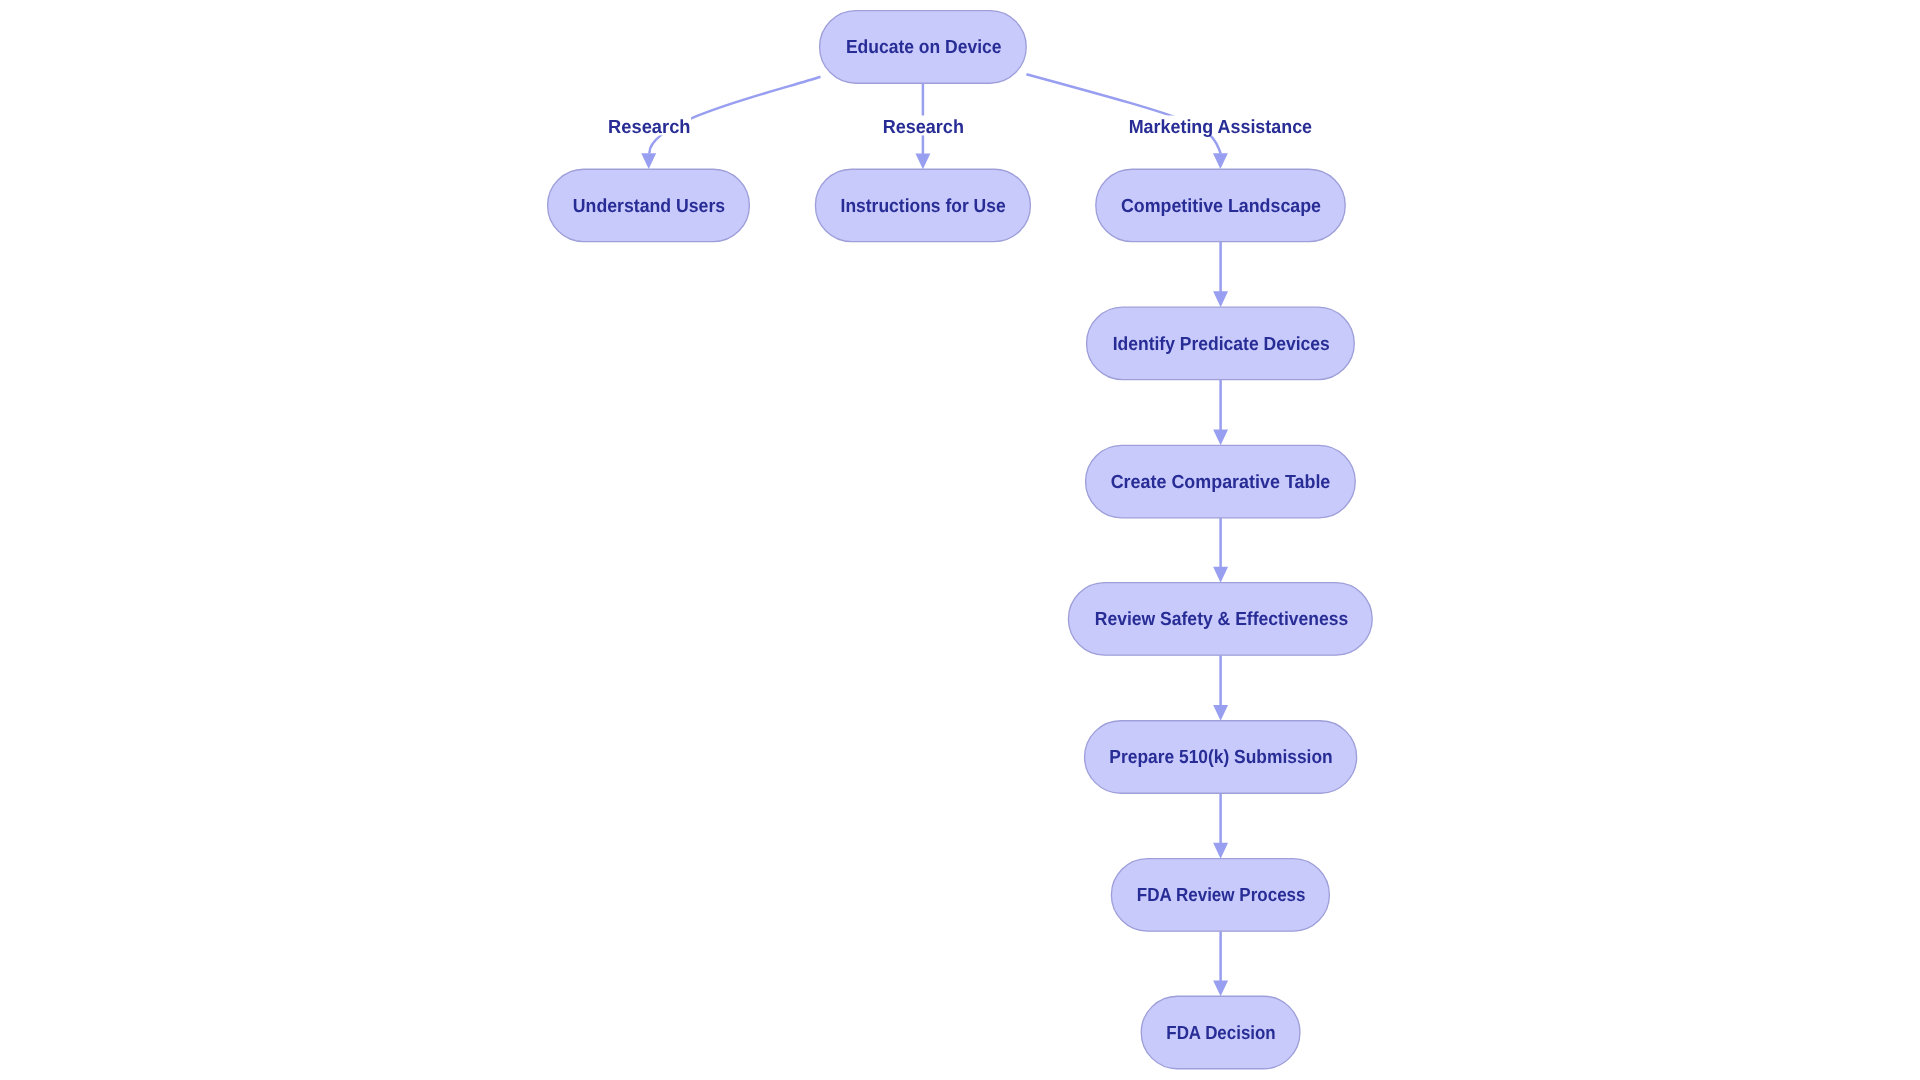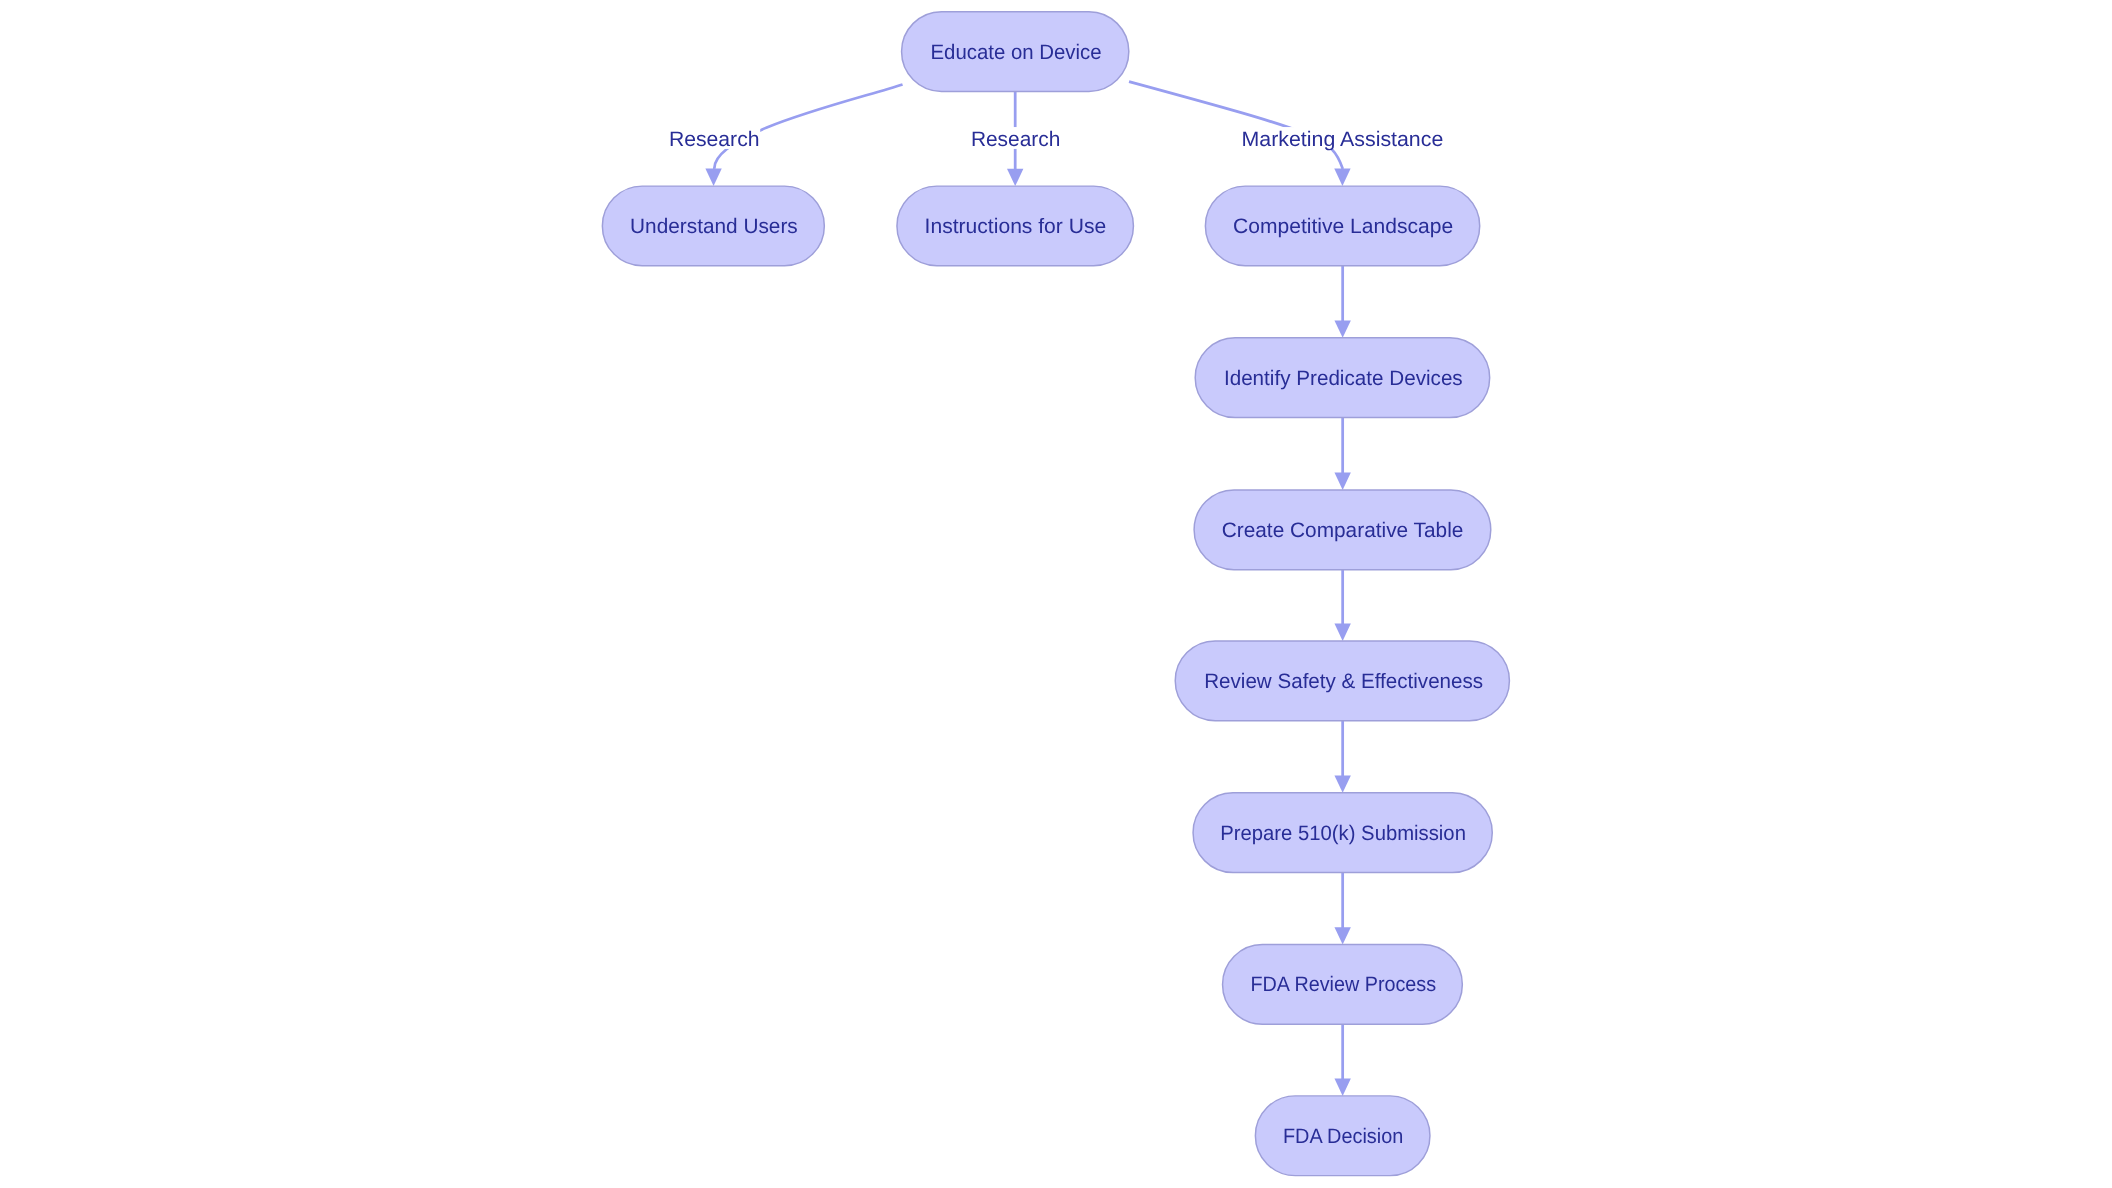--- a/index.html
+++ b/index.html
@@ -6,20 +6,21 @@
   html, body { margin:0; padding:0; }
   body {
     width:1920px; height:1080px; background:#FFFFFF; overflow:hidden;
     font-family:"Liberation Sans", sans-serif;
     -webkit-font-smoothing:antialiased;
     text-rendering:geometricPrecision;
   }
   #diagram-root {
     position:relative; width:1912px; height:1080px;
     transform:translateZ(0);
+    font-weight:bold;
   }
   svg#flowchart { display:block; shape-rendering:geometricPrecision; }
   .node-shape { stroke-width:1.35px; }
   .node-label {
     font-family:"Liberation Sans", sans-serif;
     font-size:19px;
     text-anchor:middle;
   }
   .edge-path { fill:none; stroke-width:2.5px; stroke-linecap:butt; }
   .edge-arrow { stroke:none; }

